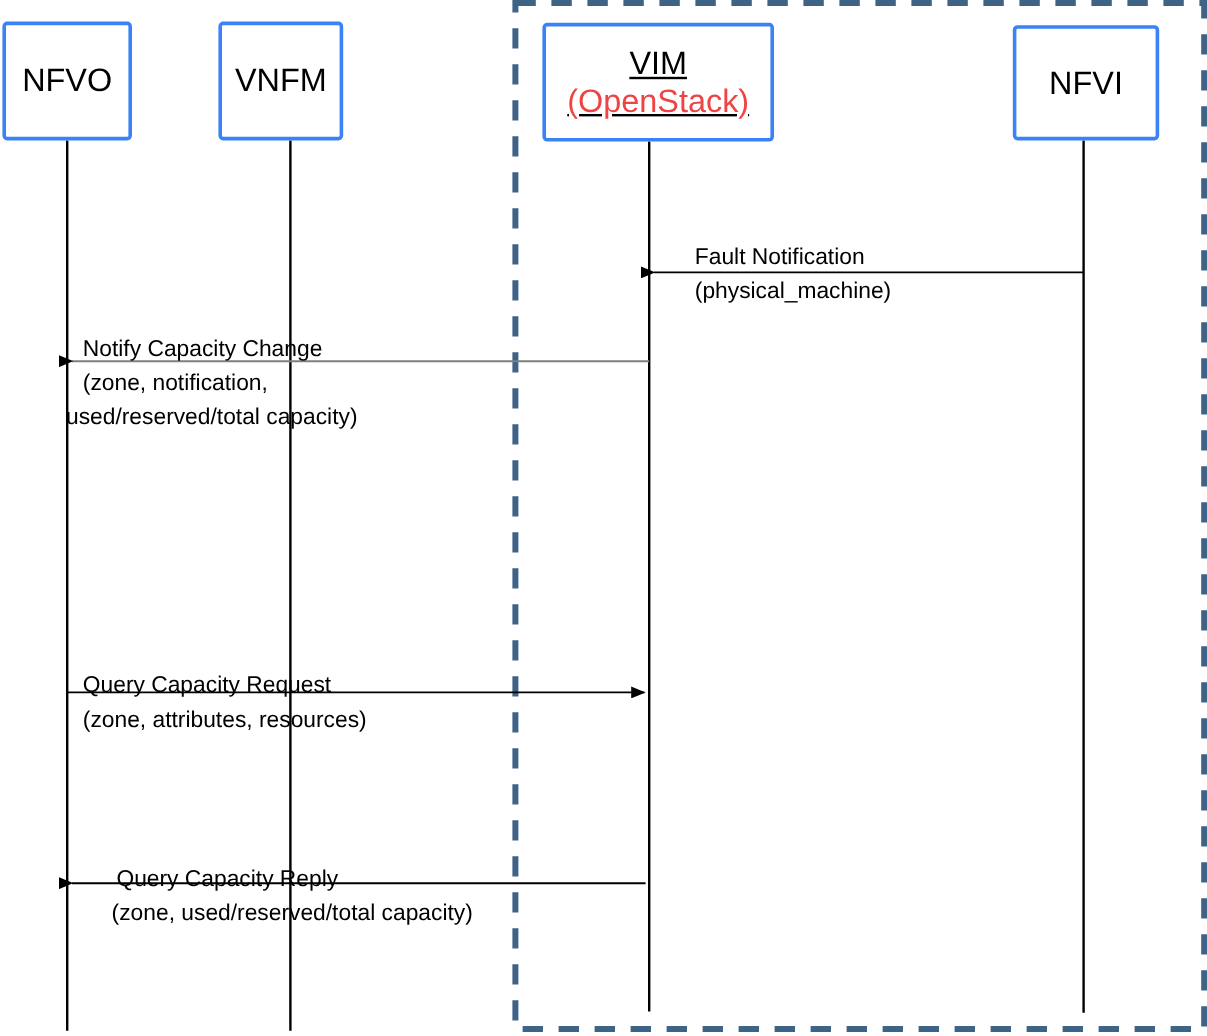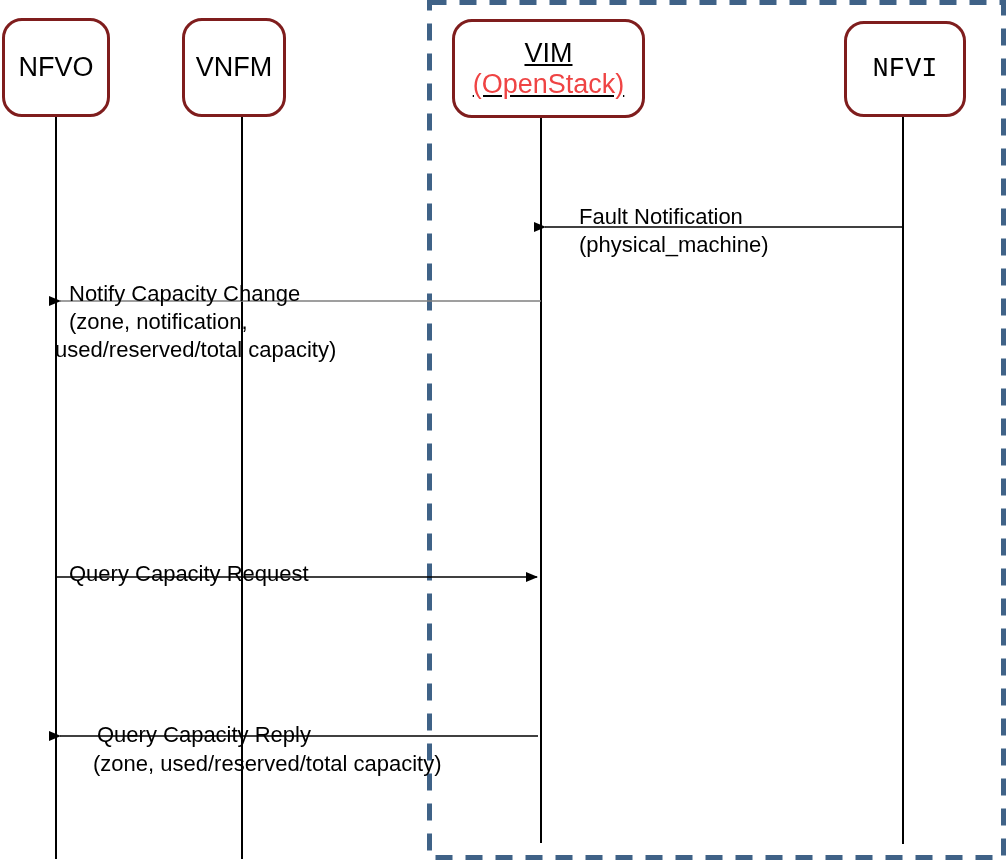--- a/index.html
+++ b/index.html
@@ -30,22 +30,22 @@
     left: 0;
     top: 0;
     width: 1006px;
     height: 863px;
   }
 
   
   .participant-box {
     position: absolute;
     box-sizing: border-box;
-    border: 3px solid #7f1d1d;
-    border-radius: 20px;
+    border: 3px solid #3b82f6;
+    border-radius: 4px;
     background: #ffffff;
     display: flex;
     flex-direction: column;
     align-items: center;
     justify-content: center;
     text-align: center;
     line-height: 1.12;
   }
   .participant-label {
     font-size: 27px;
@@ -54,21 +54,21 @@
   }
   .participant-sublabel {
     font-size: 27px;
     color: #ef4444;
     white-space: nowrap;
   }
 
   
   .msg-text {
     position: absolute;
-    font-size: 22px;
+    font-size: 19px;
     color: #000000;
     white-space: nowrap;
     line-height: 1.55;
   }
   .msg-text.above {
     
   }
   .msg-text.below {
     
   }
@@ -116,30 +116,31 @@
 
     <div class="participant-box" style="left:182px; top:18px; width:104px; height:99px;">
       <span class="participant-label">VNFM</span>
     </div>
 
     <div class="participant-box" style="left:452px; top:19px; width:193px; height:99px;text-decoration:underline;">
       <span class="participant-label">VIM</span>
       <span class="participant-sublabel">(OpenStack)</span>
     </div>
 
-    <div class="participant-box" style="left:844px; top:21px; width:122px; height:96px;font-family:Liberation Mono, monospace;">
+    <div class="participant-box" style="left:844px; top:21px; width:122px; height:96px;">
       <span class="participant-label">NFVI</span>
     </div>
 
     <div class="msg-text above" style="left:579px; top:200px;">Fault Notification</div>
     <div class="msg-text below" style="left:579px; top:228px;">(physical_machine)</div>
 
     <div class="msg-text above" style="left:69px; top:277px;">Notify Capacity Change</div>
     <div class="msg-text below" style="left:69px; top:305px;">(zone, notification,</div>
     <div class="msg-text below" style="left:55px; top:333px;">used/reserved/total  capacity)</div>
 
     <div class="msg-text above" style="left:69px; top:557px;">Query Capacity Request</div>
+    <div class="msg-text below" style="left:69px; top:586px;">(zone, attributes, resources)</div>
 
     <div class="msg-text above" style="left:97px; top:718px;">Query Capacity Reply</div>
     <div class="msg-text below" style="left:93px; top:747px;">(zone, used/reserved/total  capacity)</div>
 
   </div>
 </div>
 
 </body></html>

